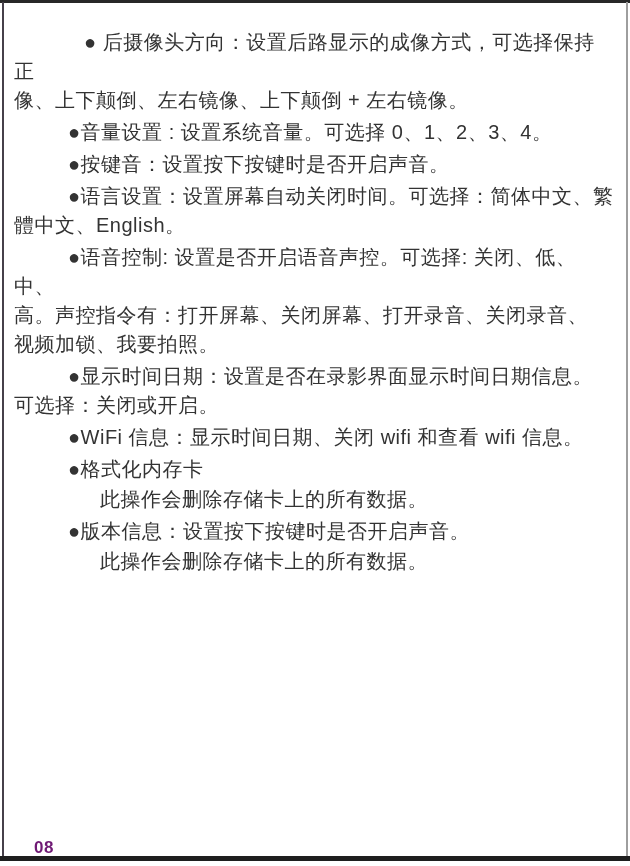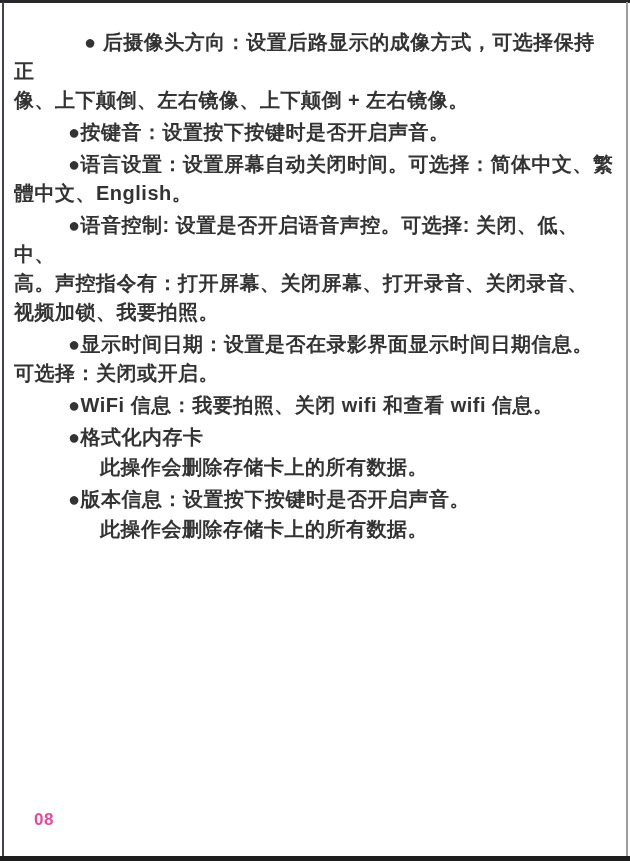--- a/index.html
+++ b/index.html
@@ -40,66 +40,67 @@
   .content {
     position: absolute;
     left: 14px;
     top: 28px;
     width: 600px;
   }
   .content p {
     margin: 0;
     font-size: 20px;
     line-height: 29px;
-    font-weight: 700;
+    font-weight: 400;
     letter-spacing: 0.5px;
     color: #333333;
     white-space: pre-line;
   }
   .content p.b {
     margin-top: 3px;
     text-indent: 54px;
   }
   .content p.b1 {
     margin-top: 0;
     text-indent: 70px;
   }
   .content p.s {
     margin-top: 1px;
     padding-left: 86px;
   }
   .page-number {
     position: absolute;
     left: 34px;
-    top: 810px;
+    top: 838px;
     font-size: 17px;
     font-weight: 600;
-    color: #ec4899;
+    color: #701a75;
     letter-spacing: 0.5px;
   }
 </style>
 </head>
 <body>
 
 <div class="frame-top"></div>
 <div class="frame-left"></div>
 <div class="frame-right"></div>
 <div class="frame-bottom"></div>
 
 <div class="content">
   <p class="b b1">● 后摄像头方向：设置后路显示的成像方式，可选择保持正
 像、上下颠倒、左右镜像、上下颠倒 + 左右镜像。</p>
+  <p class="b">●音量设置 : 设置系统音量。可选择 0、1、2、3、4。</p>
   <p class="b">●按键音：设置按下按键时是否开启声音。</p>
   <p class="b">●语言设置：设置屏幕自动关闭时间。可选择：简体中文、繁
 體中文、English。</p>
   <p class="b">●语音控制: 设置是否开启语音声控。可选择: 关闭、低、中、
 高。声控指令有：打开屏幕、关闭屏幕、打开录音、关闭录音、
 视频加锁、我要拍照。</p>
   <p class="b">●显示时间日期：设置是否在录影界面显示时间日期信息。
 可选择：关闭或开启。</p>
-  <p class="b">●WiFi 信息：我要拍照、关闭 wifi 和查看 wifi 信息。</p>
+  <p class="b">●WiFi 信息：显示时间日期、关闭 wifi 和查看 wifi 信息。</p>
   <p class="b">●格式化内存卡</p>
   <p class="s">此操作会删除存储卡上的所有数据。</p>
   <p class="b">●版本信息：设置按下按键时是否开启声音。</p>
   <p class="s">此操作会删除存储卡上的所有数据。</p>
 </div>
 
 <div class="page-number">08</div>
 
 </body></html>

